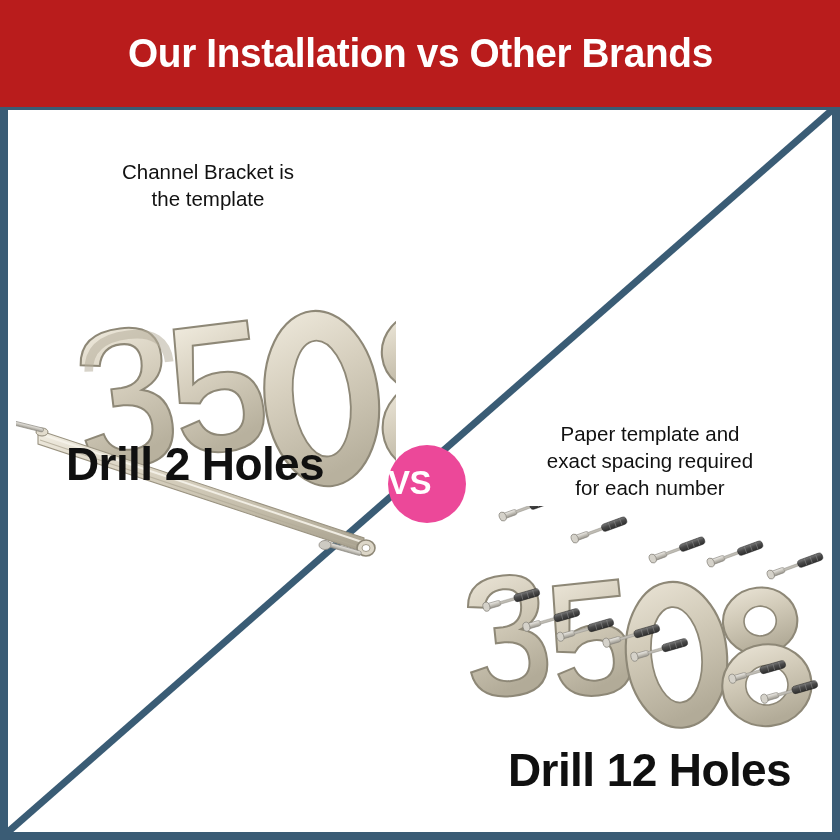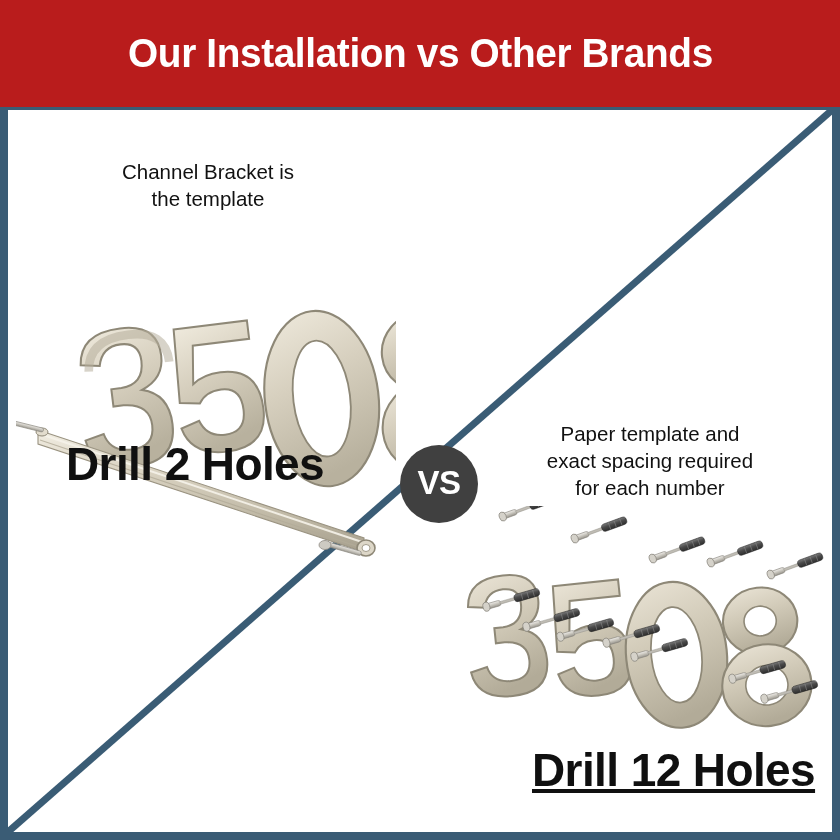--- a/index.html
+++ b/index.html
@@ -83,37 +83,35 @@
     font-size: 46px;
     font-weight: bold;
     letter-spacing: -0.6px;
     white-space: nowrap;
   }
   #headline-left {
     left: 58px;
     top: 327px;
   }
   #headline-right {
-    left: 524px;
+    left: 500px;
     top: 633px;
-    text-decoration: underline;
   }
 
   
   #vs-badge {
     position: absolute;
-    left: 392px;
+    left: 380px;
     top: 335px;
     width: 78px;
     height: 78px;
     border-radius: 50%;
-    background: #404040;
+    background: #ec4899;
     display: flex;
     align-items: center;
-    justify-content: center;
   }
   #vs-label {
     color: #ffffff;
     font-size: 33px;
     font-weight: bold;
     letter-spacing: -0.5px;
     transform: translateY(-1px);
   }
 
   

